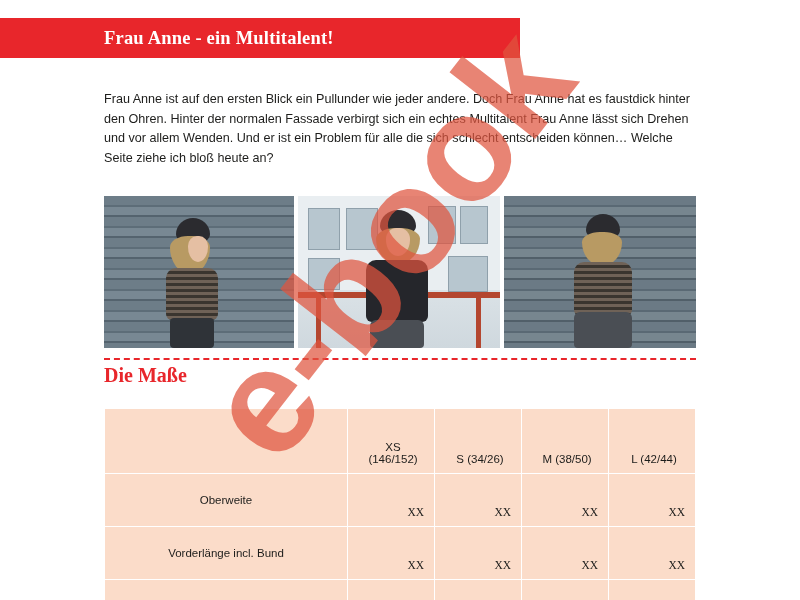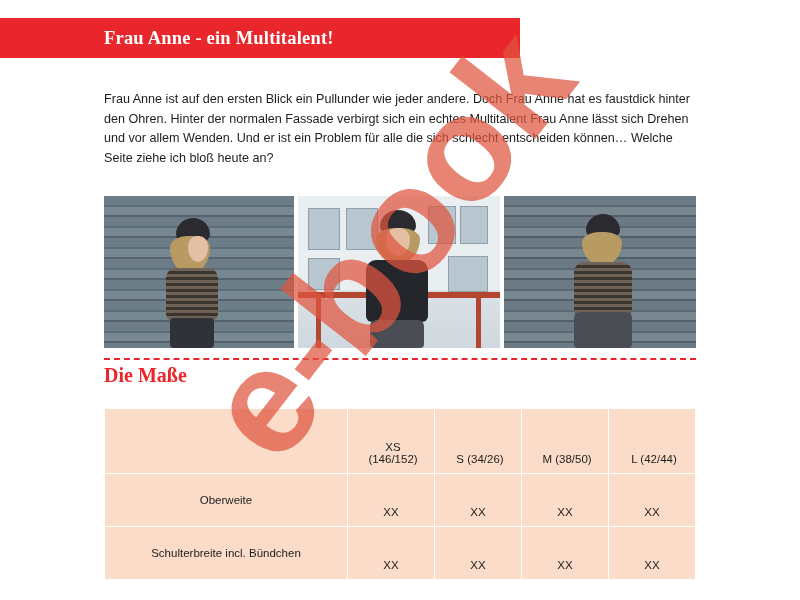--- a/index.html
+++ b/index.html
@@ -203,23 +203,24 @@
     text-align: center;
     padding-left: 14px;
     vertical-align: bottom;
     padding-bottom: 8px;
     height: 56px;
   }
   table.measures td.row-label {
     text-align: center;
   }
   table.measures td.val {
-    text-align: center;
+    text-align: right;
     vertical-align: bottom;
     padding-bottom: 8px;
+    font-family: Liberation Serif, serif;
   }
 
   
   .watermark {
     position: absolute;
     left: 178px;
     top: 28px;
     width: 470px;
     height: 470px;
     pointer-events: none;
@@ -299,20 +300,27 @@
       </thead>
       <tbody>
         <tr>
           <td class="row-label">Oberweite</td>
           <td class="val">XX</td>
           <td class="val">XX</td>
           <td class="val">XX</td>
           <td class="val">XX</td>
         </tr>
         <tr>
+          <td class="row-label">Vorderlänge incl. Bund</td>
+          <td class="val">XX</td>
+          <td class="val">XX</td>
+          <td class="val">XX</td>
+          <td class="val">XX</td>
+        </tr>
+        <tr>
           <td class="row-label">Schulterbreite incl. Bündchen</td>
           <td class="val">XX</td>
           <td class="val">XX</td>
           <td class="val">XX</td>
           <td class="val">XX</td>
         </tr>
       </tbody>
     </table>
   </div>
 

